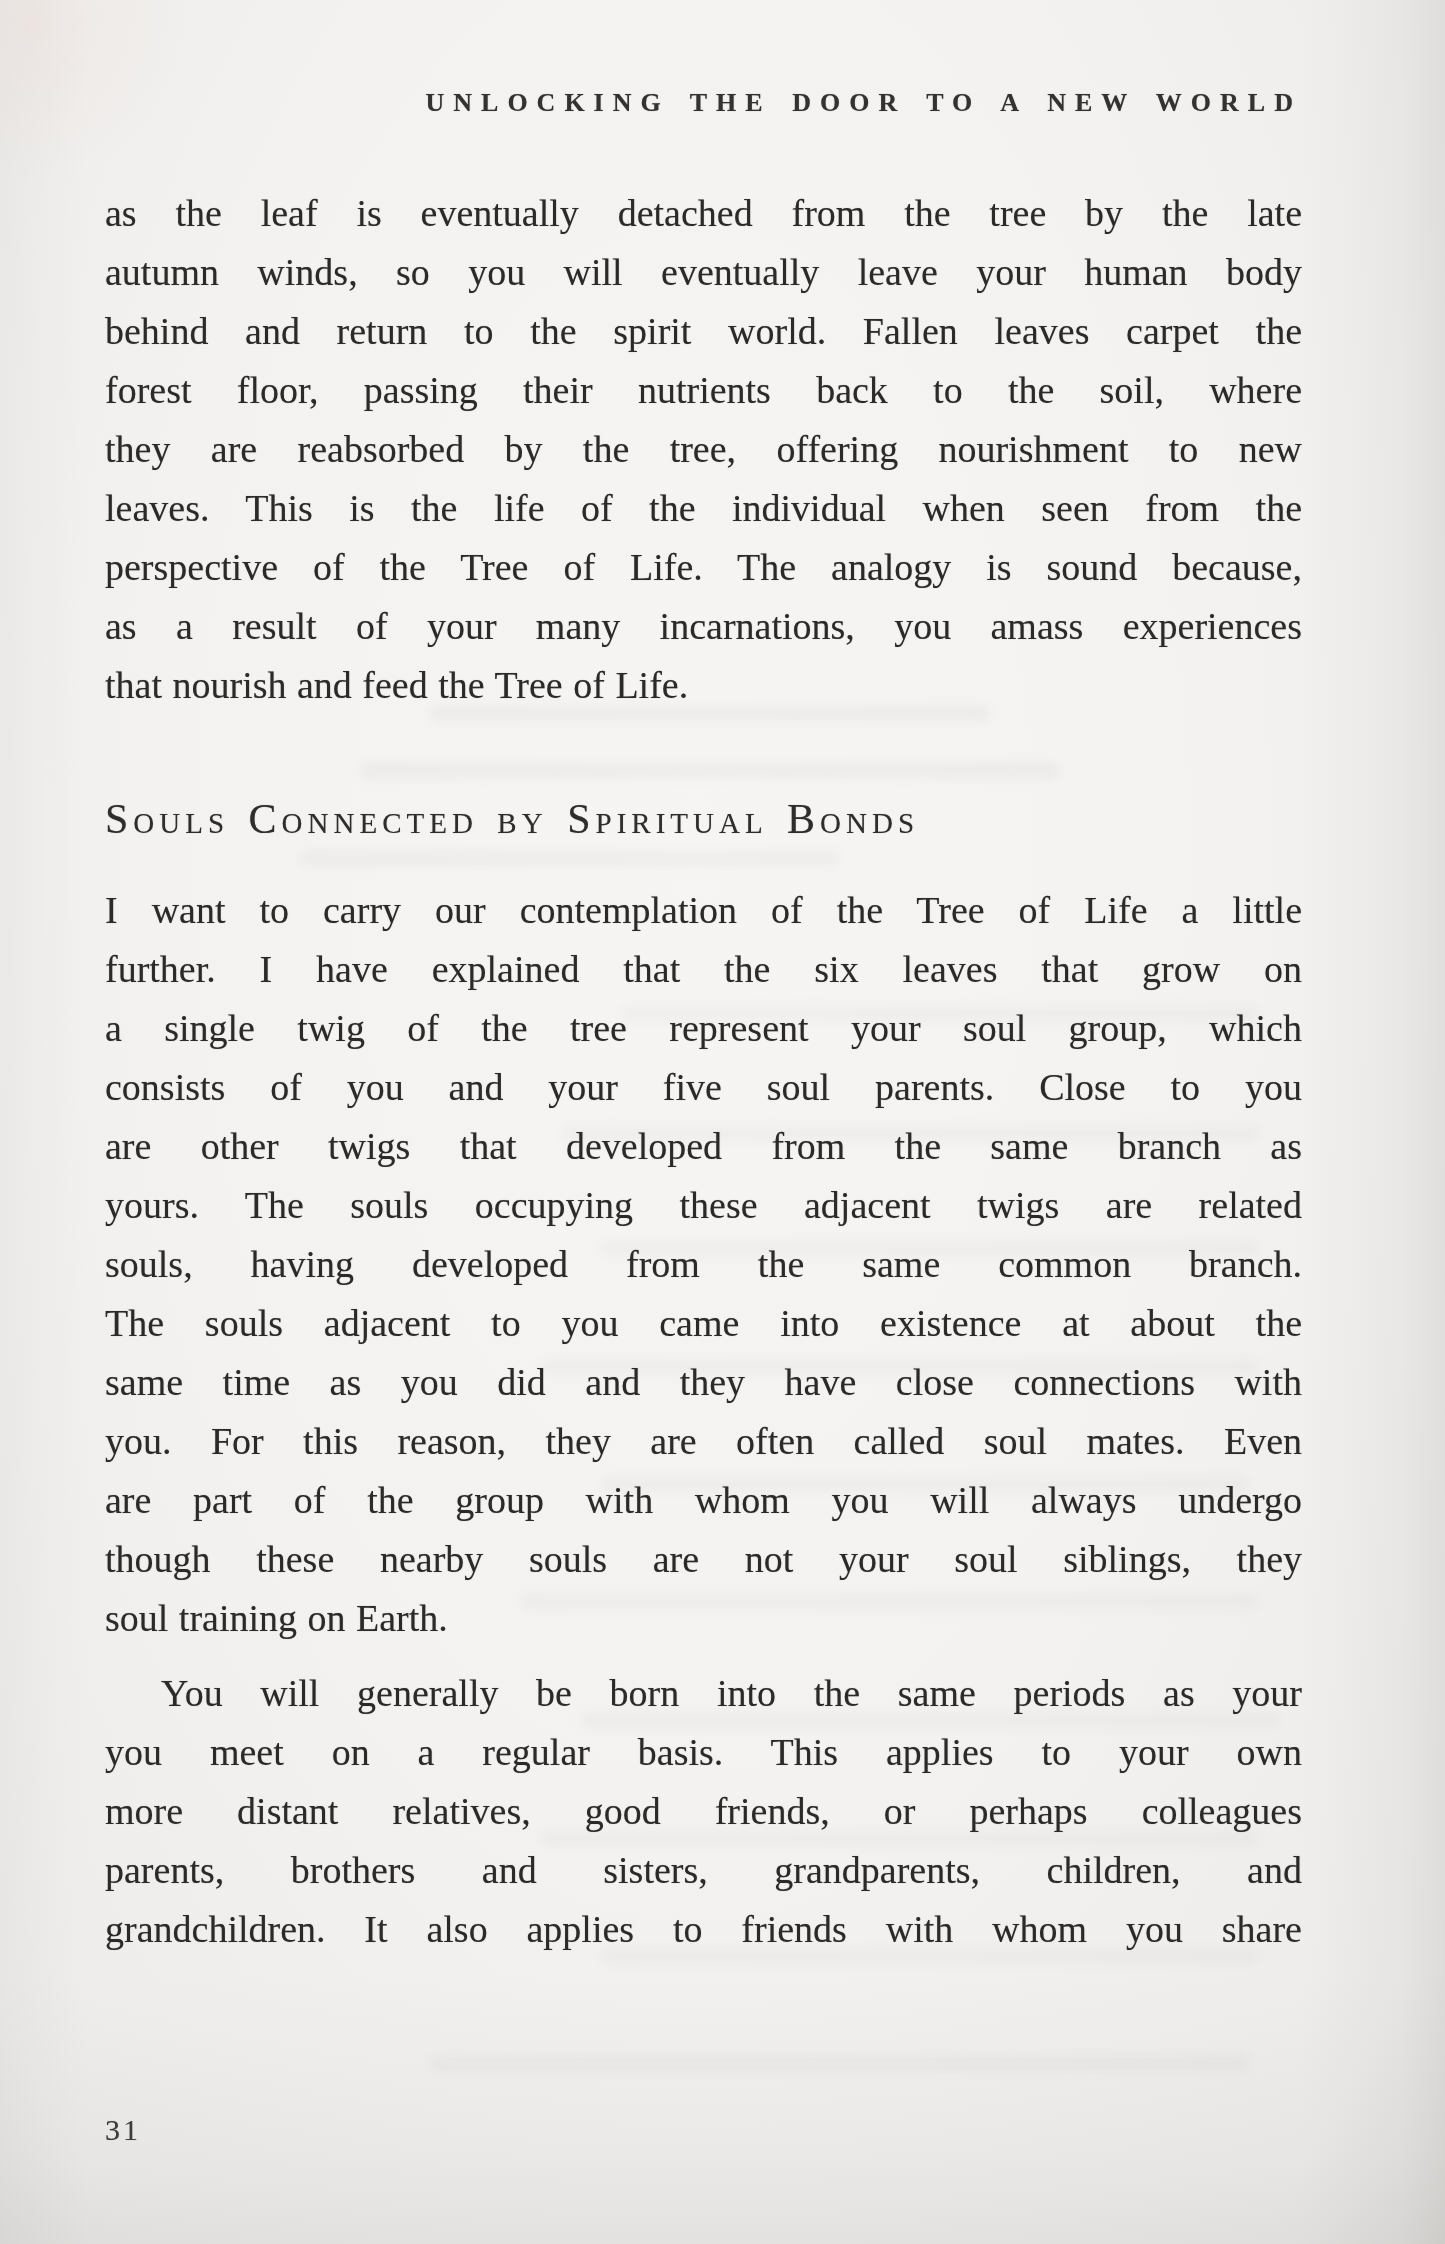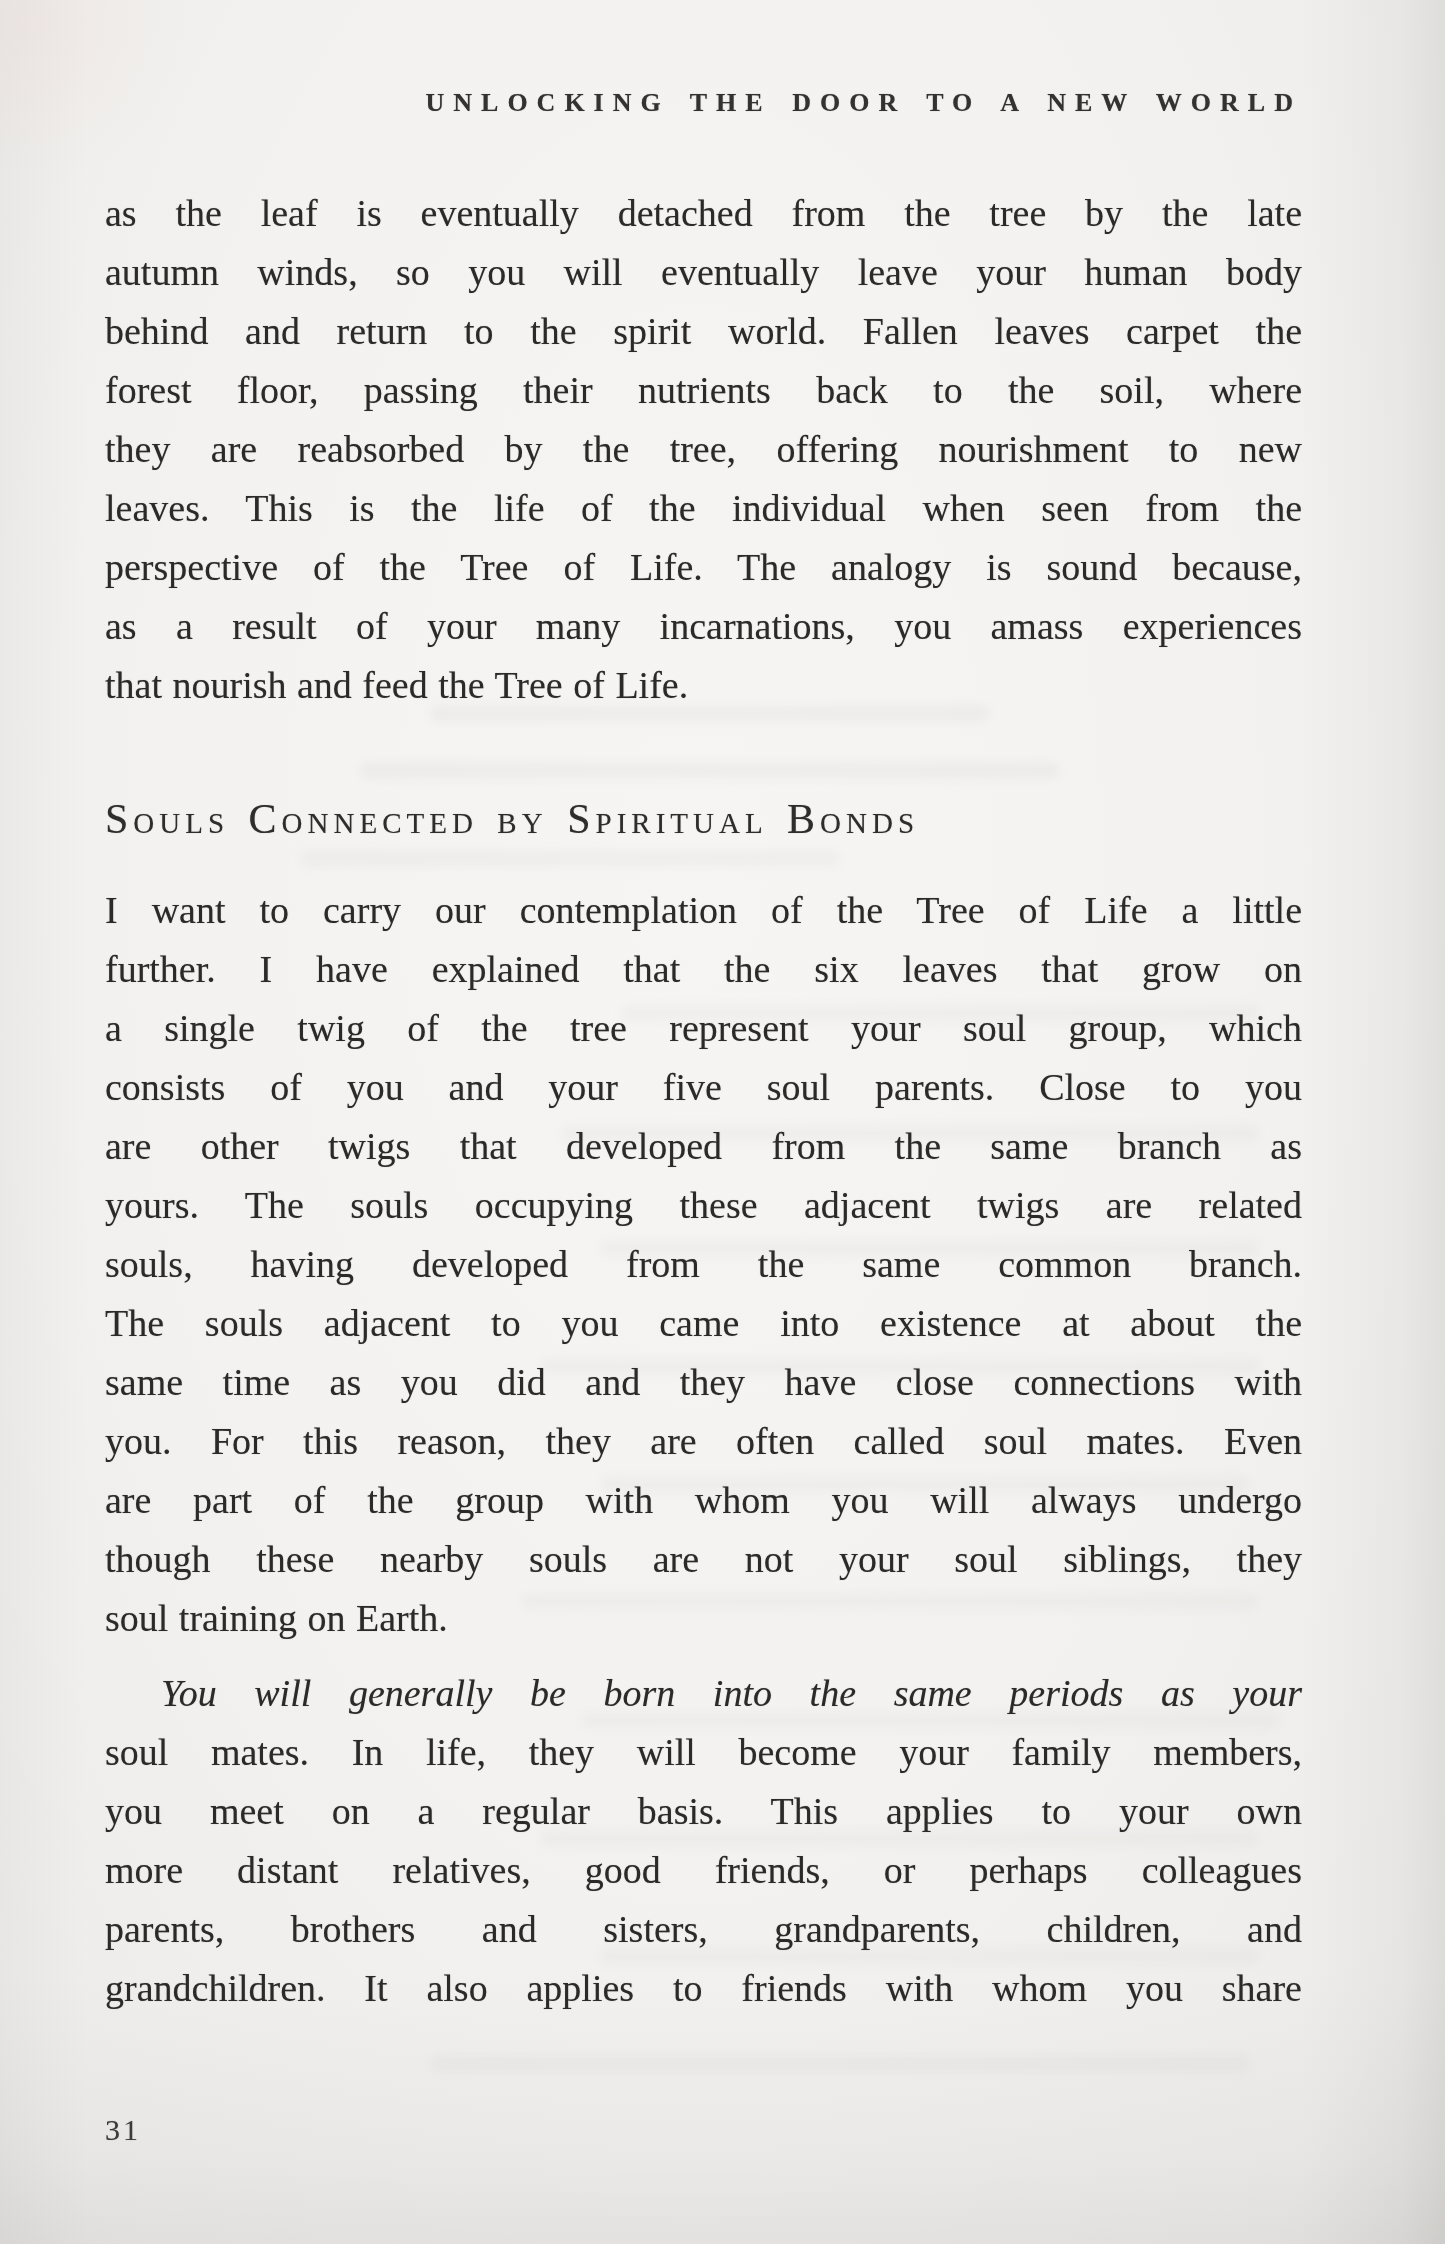--- a/index.html
+++ b/index.html
@@ -52,21 +52,20 @@
     text-align: justify;
     text-align-last: justify;
     word-spacing: 1px;
     white-space: normal;
   }
   .line.last {
     text-align-last: left;
   }
   .line.indent {
     text-indent: 56px;
-    font-style: italic;
   }
   .section-heading {
     margin: 79px 0 0 0;
     height: 50px;
     line-height: 50px;
     text-align: left;
     font-size: 42px;
     font-weight: 500;
     font-variant: small-caps;
     letter-spacing: 5px;
@@ -144,21 +143,20 @@
         <div class="line">The souls adjacent to you came into existence at about the</div>
         <div class="line">same time as you did and they have close connections with</div>
         <div class="line">you. For this reason, they are often called soul mates. Even</div>
         <div class="line">are part of the group with whom you will always undergo</div>
         <div class="line">though these nearby souls are not your soul siblings, they</div>
         <div class="line last">soul training on Earth.</div>
       </div>
 
     <div class="para para-3">
         <div class="line indent">You will generally be born into the same periods as your</div>
-        <div class="line">soul mates. In life, they will become your family members,</div>
         <div class="line">you meet on a regular basis. This applies to your own</div>
         <div class="line">more distant relatives, good friends, or perhaps colleagues</div>
         <div class="line">parents, brothers and sisters, grandparents, children, and</div>
         <div class="line">grandchildren. It also applies to friends with whom you share</div>
       </div>
 
   </article>
 
   <div class="page-number">31</div>
 

